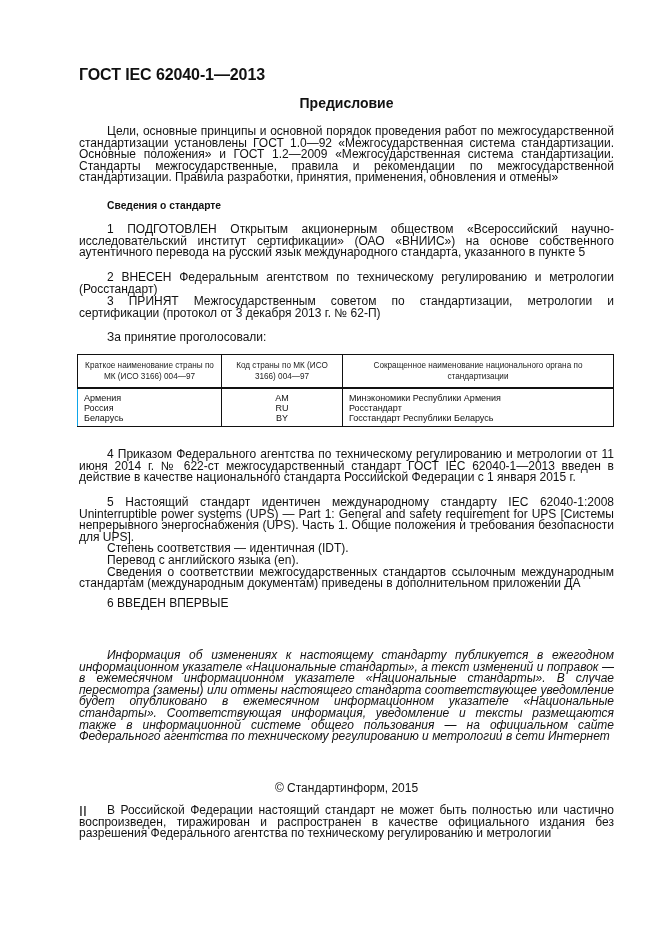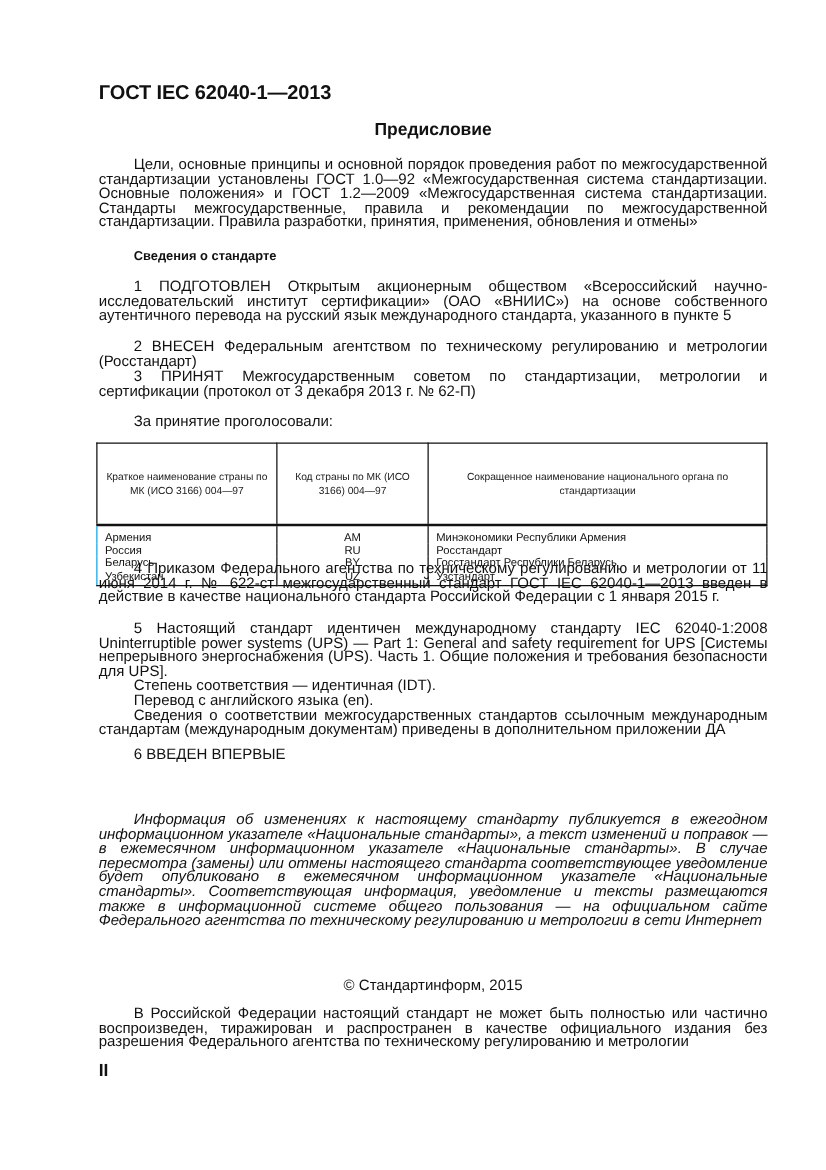--- a/index.html
+++ b/index.html
@@ -26,35 +26,35 @@
   .line { display: block; text-indent: 28px; }
   .italic { font-style: italic; }
   .right { text-align: center; text-indent: 0; }
 
   table.vote {
     position: absolute; left: 77px; top: 354px; width: 537px;
     border-collapse: collapse; font-size: 8.2px;
   }
   table.vote th {
     font-weight: normal; text-align: center; vertical-align: middle;
-    border: 1px solid #111; height: 32px; padding: 16px 3px; line-height: 11px;
+    border: 1px solid #111; height: 32px; padding: 0 3px; line-height: 11px;
     color: #222;
   }
   table.vote thead tr { border-bottom: 2px solid #111; }
   table.vote td {
     border-left: 1px solid #0ea5e9; border-right: 1px solid #111;
     padding: 0 6px; line-height: 10.2px; font-size: 9px; vertical-align: top;
   }
   table.vote tbody tr:first-child td { padding-top: 4px; }
   table.vote tbody tr:last-child td { border-bottom: 1px solid #111; padding-bottom: 2px; }
   table.vote td.code { text-align: center; }
   .col1 { width: 137px; } .col2 { width: 114px; }
 
   .page-num {
-    position: absolute; left: 79px; top: 848px; font-size: 14px; font-weight: bold;
+    position: absolute; left: 79px; top: 803px; font-size: 14px;
   }
 </style>
 </head>
 <body>
 
 <div class="doc-code">ГОСТ IEC 62040-1—2013</div>
 <div class="title">Предисловие</div>
 
 <div class="para" style="top:126px;">Цели, основные принципы и основной порядок проведения работ по межгосударственной стандартизации установлены ГОСТ 1.0—92 «Межгосударственная система стандартизации. Основные положения» и ГОСТ 1.2—2009 «Межгосударственная система стандартизации. Стандарты межгосударственные, правила и рекомендации по межгосударственной стандартизации. Правила разработки, принятия, применения, обновления и отмены»</div>
 
@@ -82,25 +82,20 @@
     <tr>
       <td>Россия</td>
       <td class="code">RU</td>
       <td>Росстандарт</td>
     </tr>
     <tr>
       <td>Беларусь</td>
       <td class="code">BY</td>
       <td>Госстандарт Республики Беларусь</td>
     </tr>
-    <tr>
-      <td>Узбекистан</td>
-      <td class="code">UZ</td>
-      <td>Узстандарт</td>
-    </tr>
   </tbody>
 </table>
 
 <div class="para" style="top:449px;">4 Приказом Федерального агентства по техническому регулированию и метрологии от 11 июня 2014 г. № 622-ст межгосударственный стандарт ГОСТ IEC 62040-1—2013 введен в действие в качестве национального стандарта Российской Федерации с 1 января 2015 г.</div>
 
 <div class="para" style="top:497px;">
   <span class="line">5 Настоящий стандарт идентичен международному стандарту IEC 62040-1:2008 Uninterruptible power systems (UPS) — Part 1: General and safety requirement for UPS [Системы непрерывного энергоснабжения (UPS). Часть 1. Общие положения и требования безопасности для UPS].</span>
   <span class="line">Степень соответствия — идентичная (IDT).</span>
   <span class="line">Перевод с английского языка (en).</span>
   <span class="line">Сведения о соответствии межгосударственных стандартов ссылочным международным стандартам (международным документам) приведены в дополнительном приложении ДА</span>

